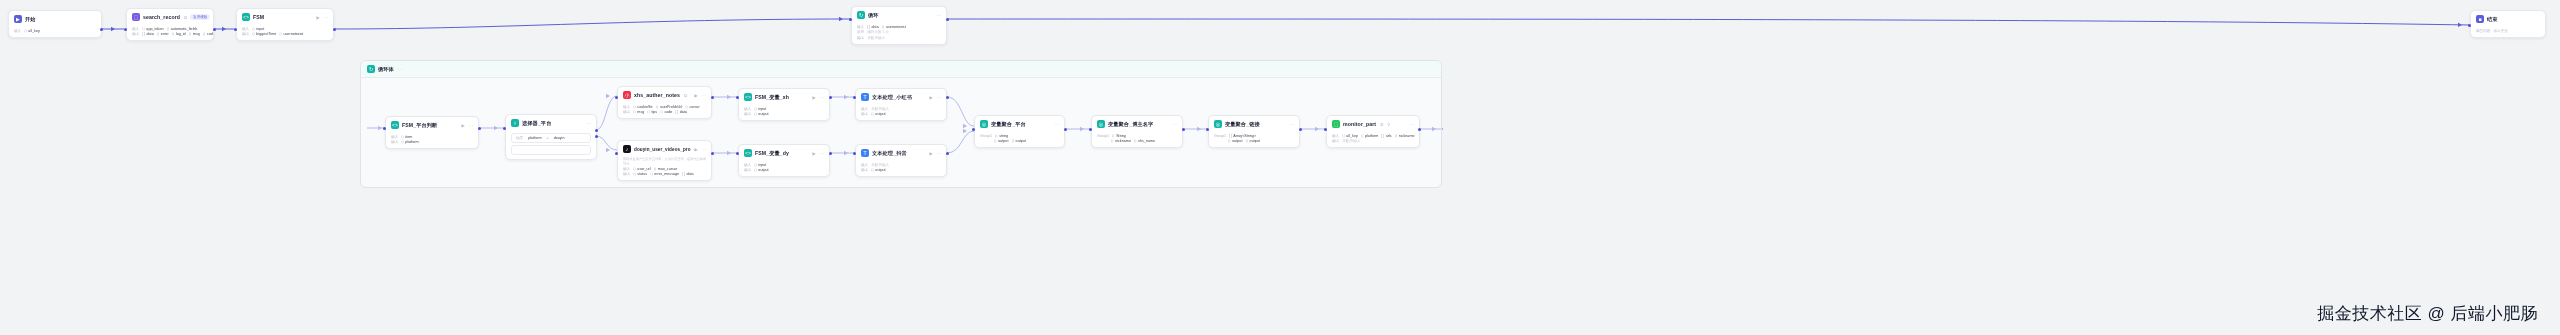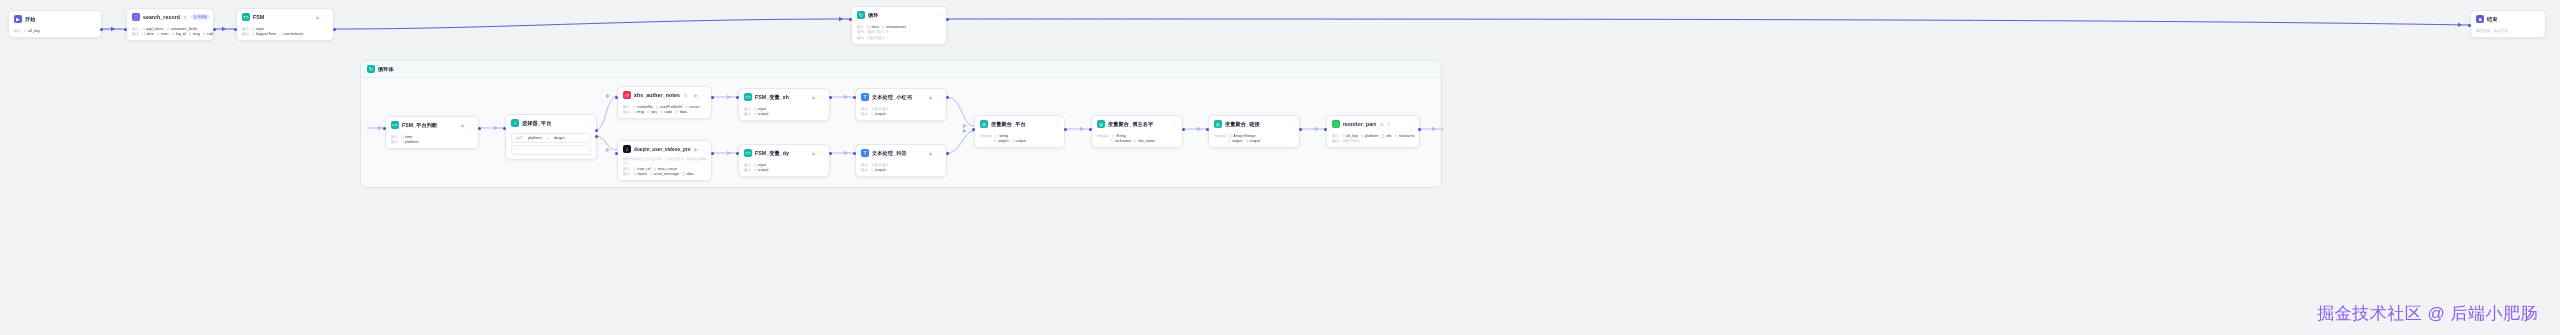--- a/index.html
+++ b/index.html
@@ -73,21 +73,21 @@
     border:1px solid #e9eaef;border-radius:3px;
     padding:2px 4px;margin-top:2px;background:#fff;
   }
   .sel-empty{
     border:1px solid #e9eaef;border-radius:3px;height:8px;margin-top:2px;background:#fff;
   }
 
   svg.links{position:absolute;inset:0;width:2560px;height:335px;pointer-events:none;}
   .wm{
     position:absolute;right:22px;bottom:10px;
-    font-size:17px;color:#8b5cf6;letter-spacing:.5px;
+    font-size:17px;color:#0f172a;letter-spacing:.5px;
     font-family:"Liberation Sans",sans-serif;
   }
 </style>
 </head>
 <body>
 
 <div class="canvas">
 
   <svg class="links">
     <g stroke="#5a5fd8" stroke-width="1" fill="none">

